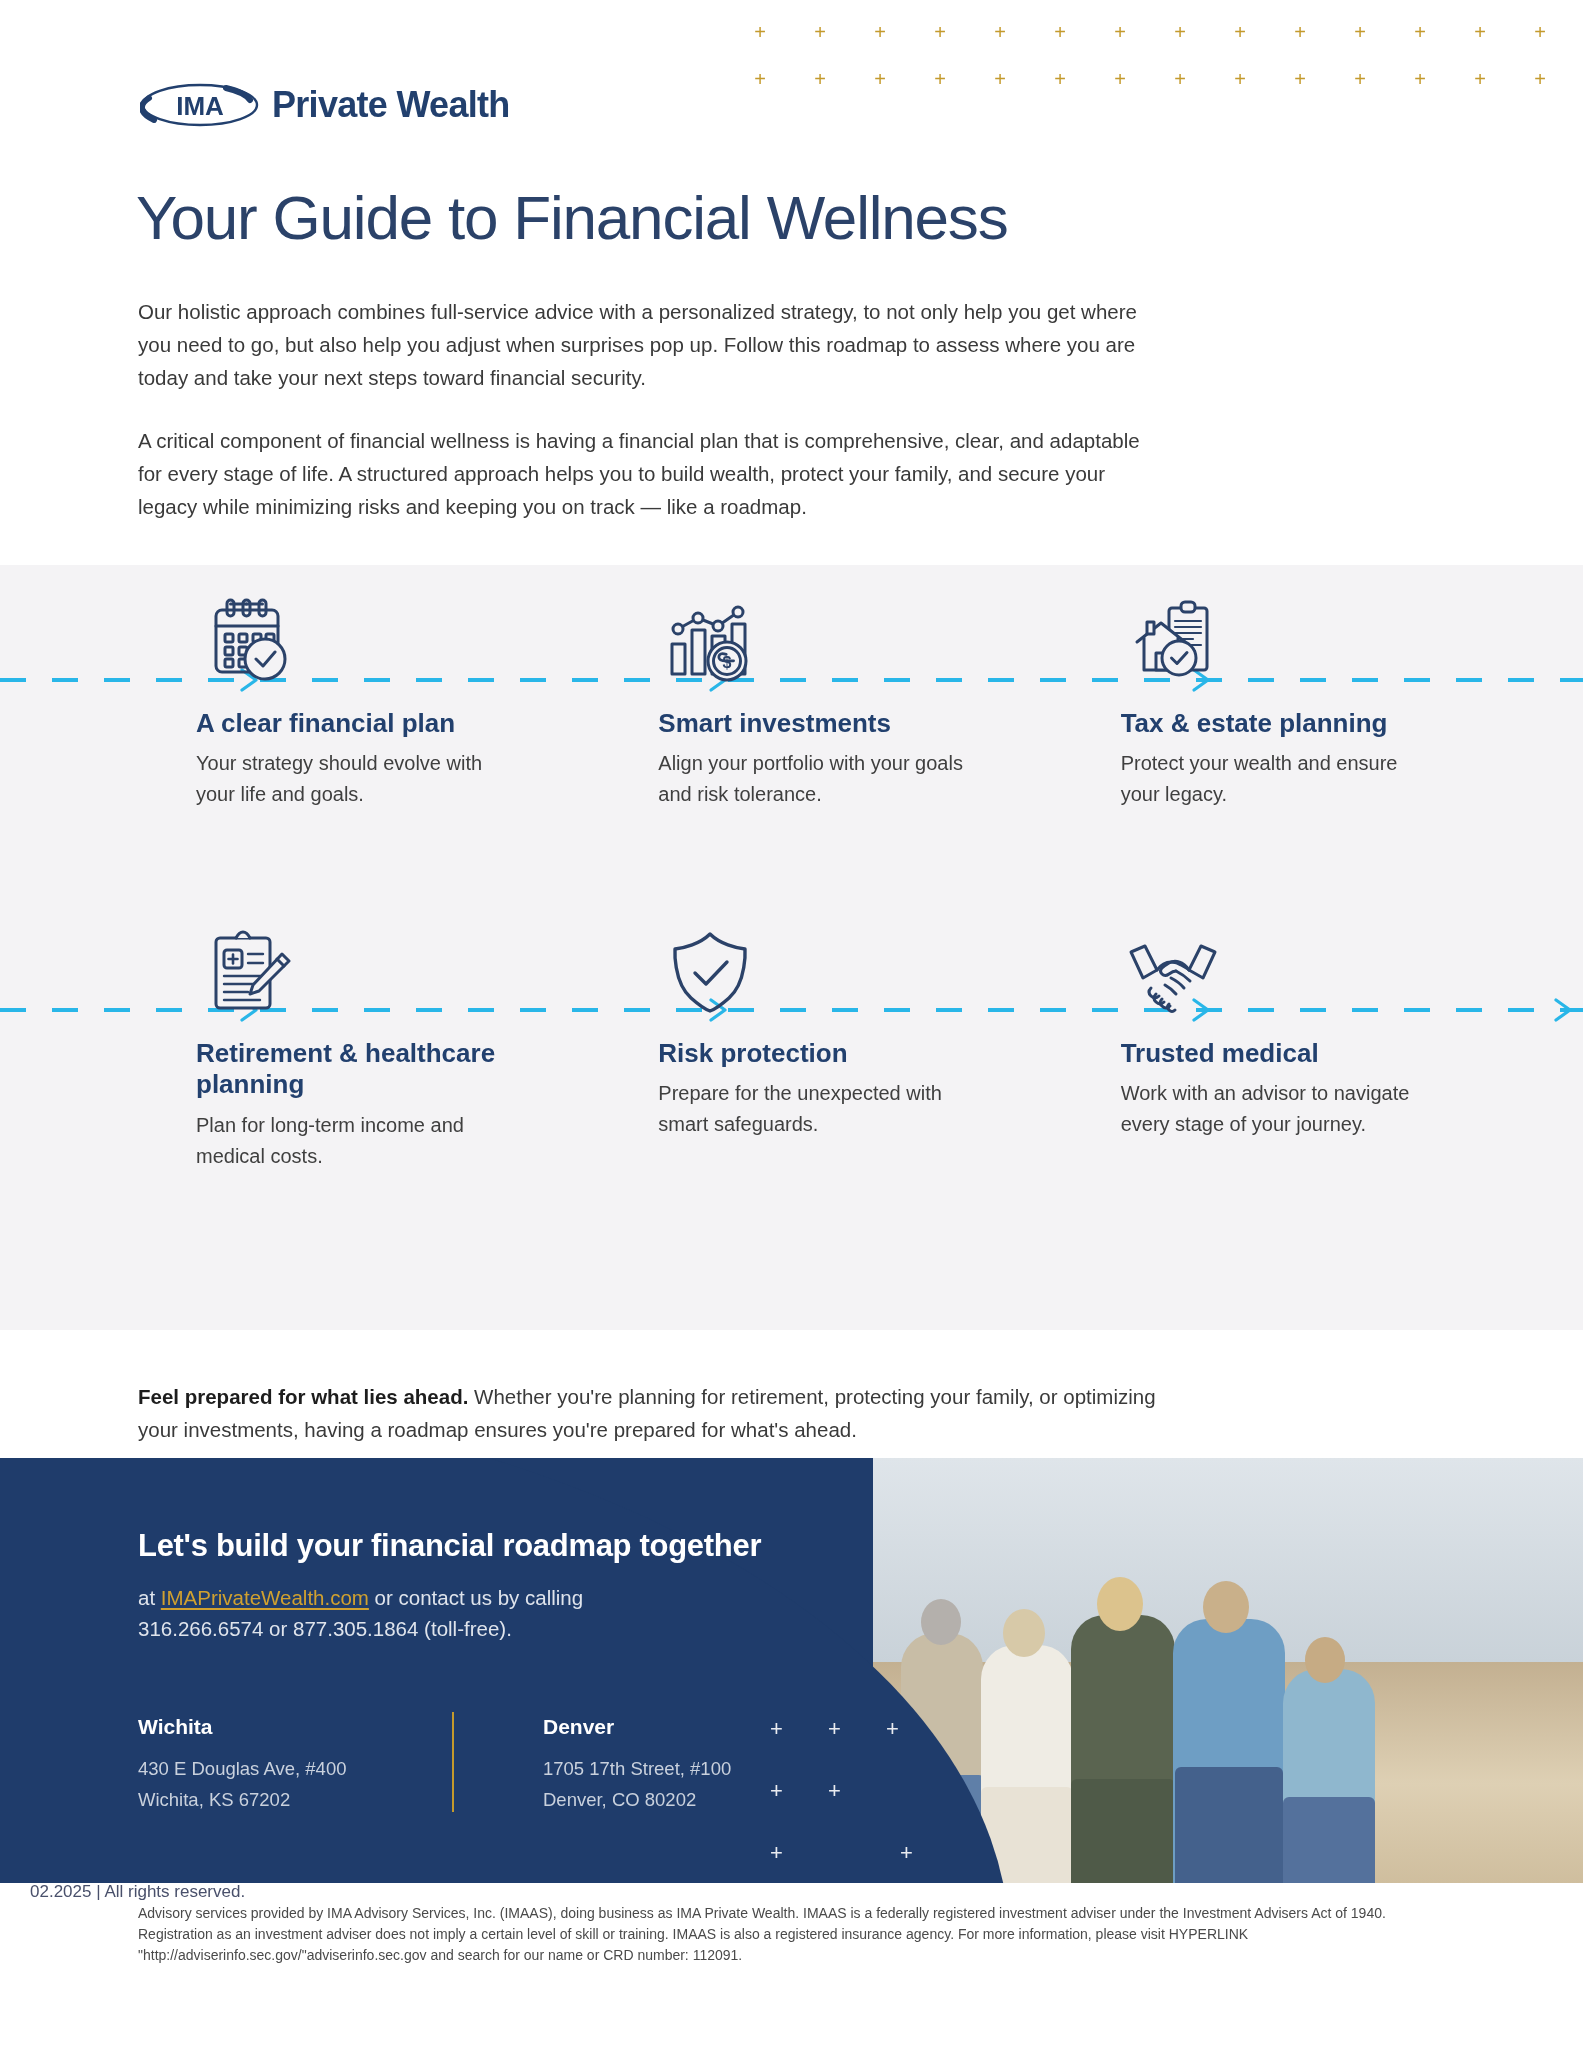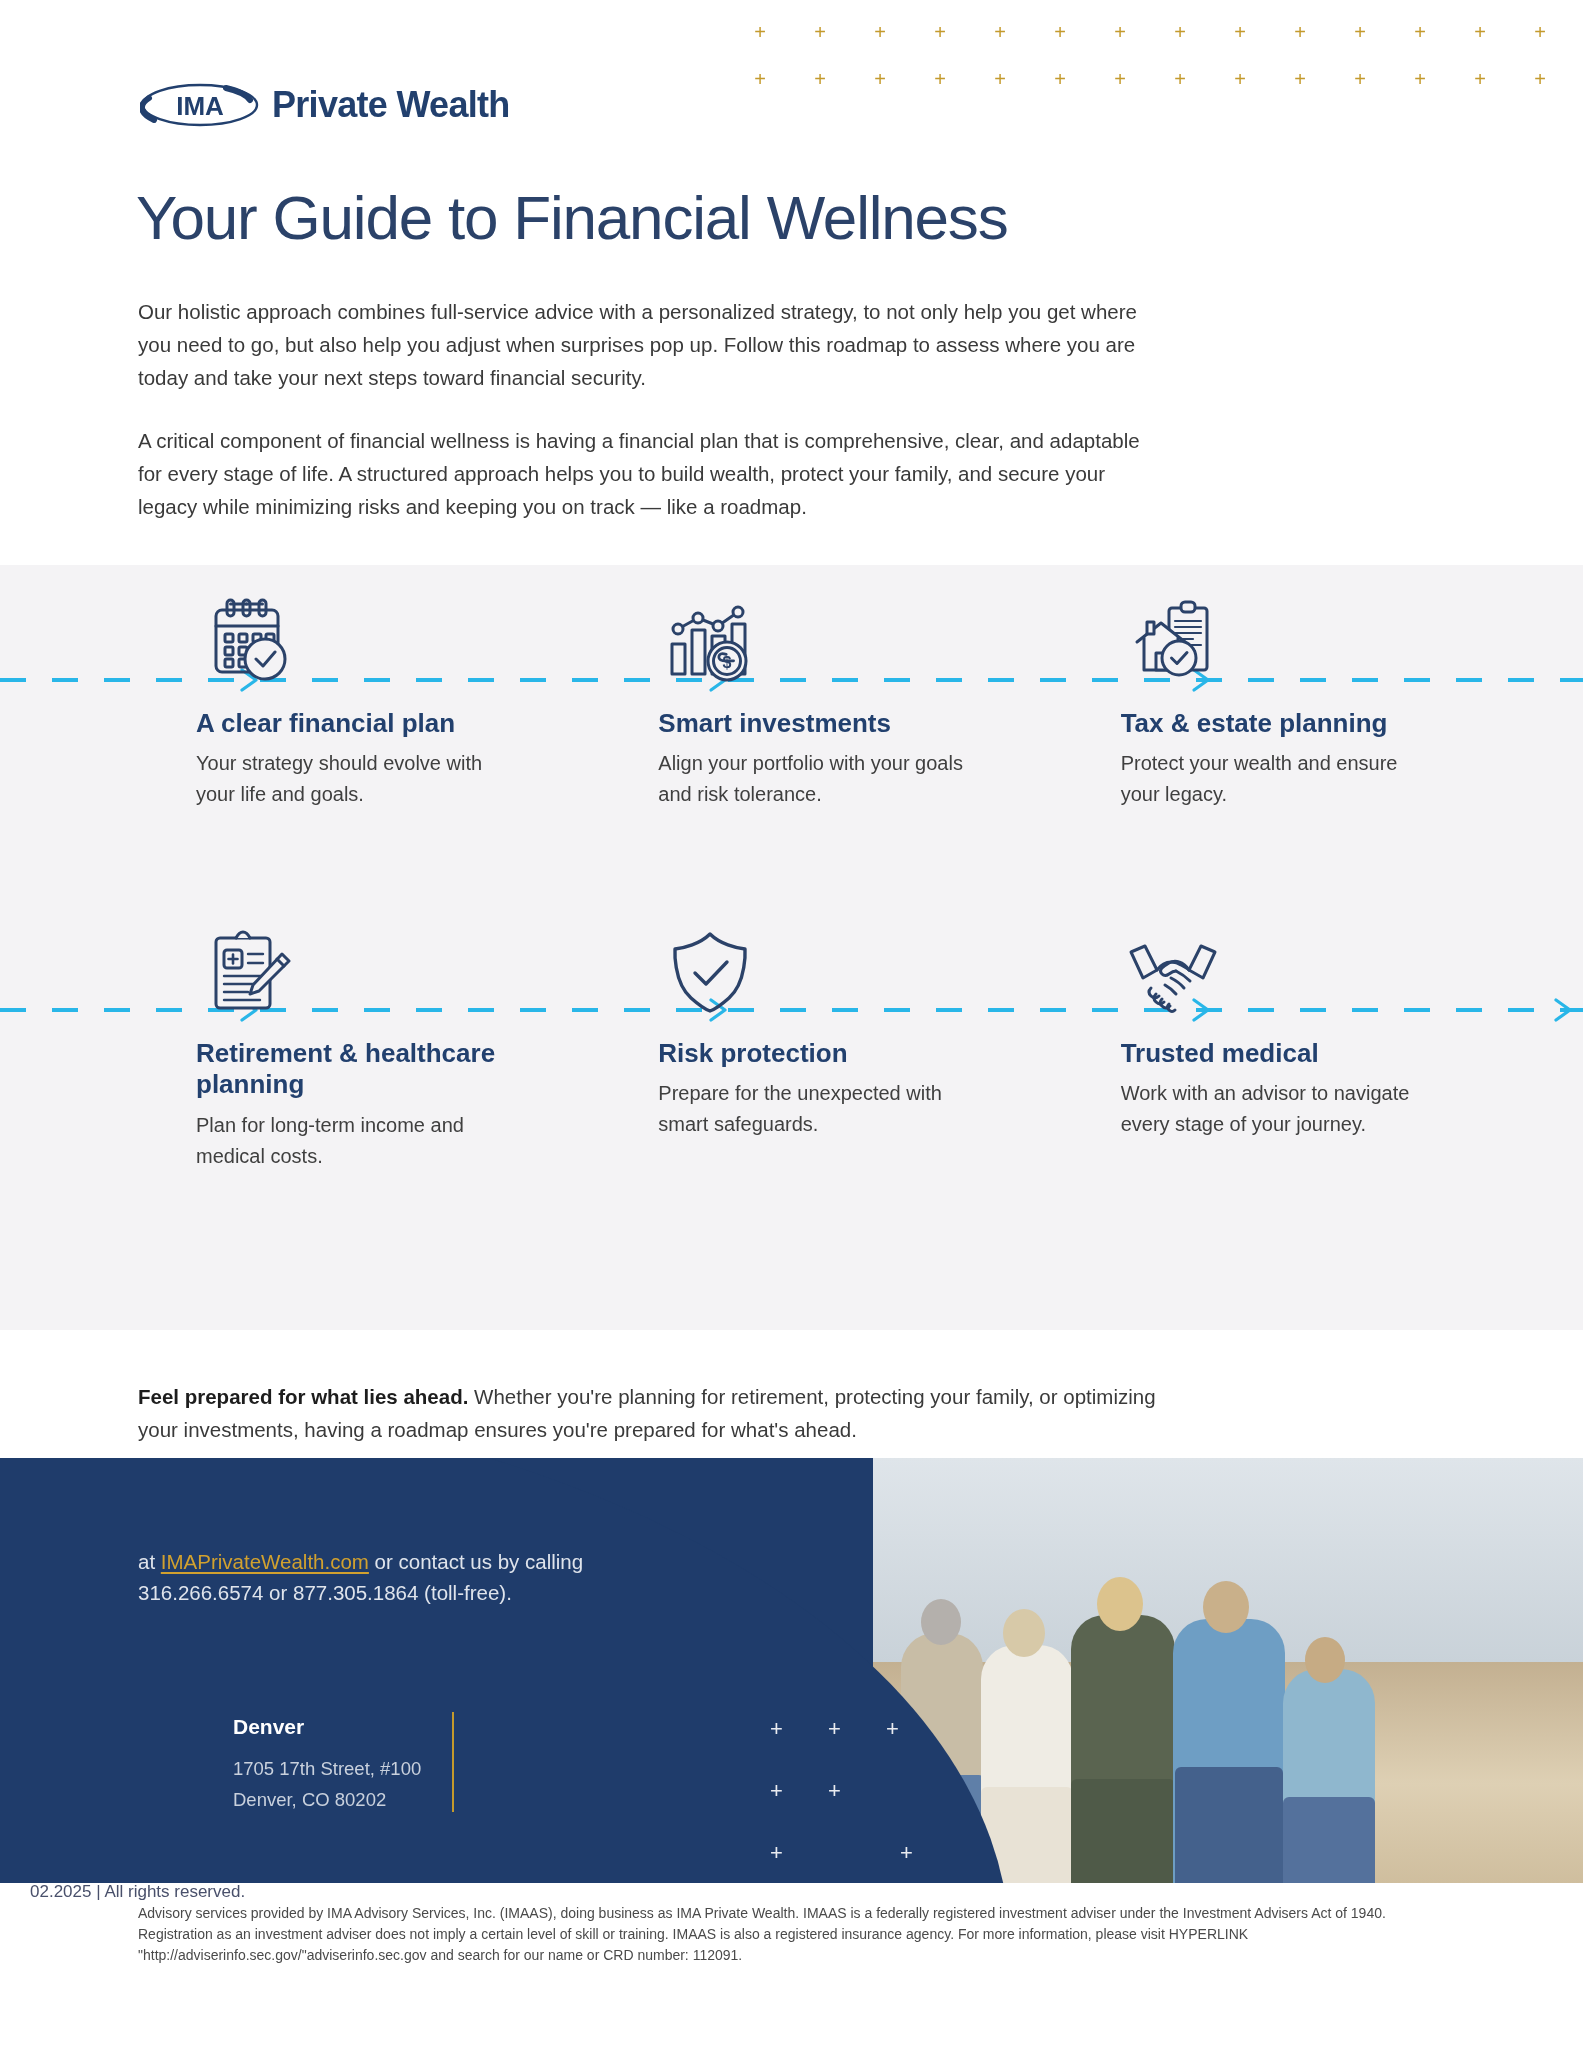--- a/index.html
+++ b/index.html
@@ -592,27 +592,33 @@
     <span class="cta-plus" style="left:770px; top:258px;">+</span>
     <span class="cta-plus" style="left:828px; top:258px;">+</span>
     <span class="cta-plus" style="left:886px; top:258px;">+</span>
     <span class="cta-plus" style="left:770px; top:320px;">+</span>
     <span class="cta-plus" style="left:828px; top:320px;">+</span>
     <span class="cta-plus" style="left:770px; top:382px;">+</span>
     <span class="cta-plus" style="left:900px; top:382px;">+</span>
   </div>
 
   <div class="cta-content" style="position:absolute; left:138px; top:1528px; z-index:8;">
+    <div class="cta-head">Let's build your financial roadmap together</div>
     <div class="cta-sub">
       <span>at </span><a href="#">IMAPrivateWealth.com</a><span> or contact us by calling</span><br>
       <span>316.266.6574 or 877.305.1864 (toll-free).</span>
     </div>
   </div>
 
   <div class="offices" style="z-index:8;">
+    <div class="office">
+      <div class="office-name">Wichita</div>
+      <div class="office-line">430 E Douglas Ave, #400</div>
+      <div class="office-line">Wichita, KS 67202</div>
+    </div>
     <div class="office second">
       <div class="office-name">Denver</div>
       <div class="office-line">1705 17th Street, #100</div>
       <div class="office-line">Denver, CO 80202</div>
     </div>
   </div>
   <div class="office-divider"></div>
 
   <p class="disclaimer">Advisory services provided by IMA Advisory Services, Inc. (IMAAS), doing business as IMA Private Wealth. IMAAS is a federally registered investment adviser under the Investment Advisers Act of 1940. Registration as an investment adviser does not imply a certain level of skill or training. IMAAS is also a registered insurance agency. For more information, please visit HYPERLINK "http://adviserinfo.sec.gov/"adviserinfo.sec.gov and search for our name or CRD number: 112091.</p>
 

